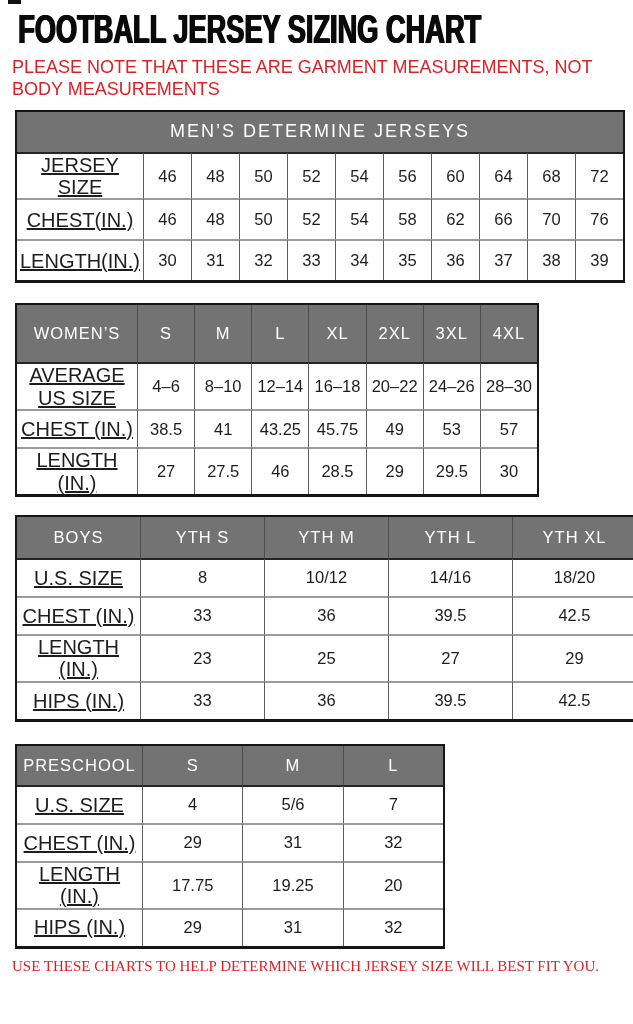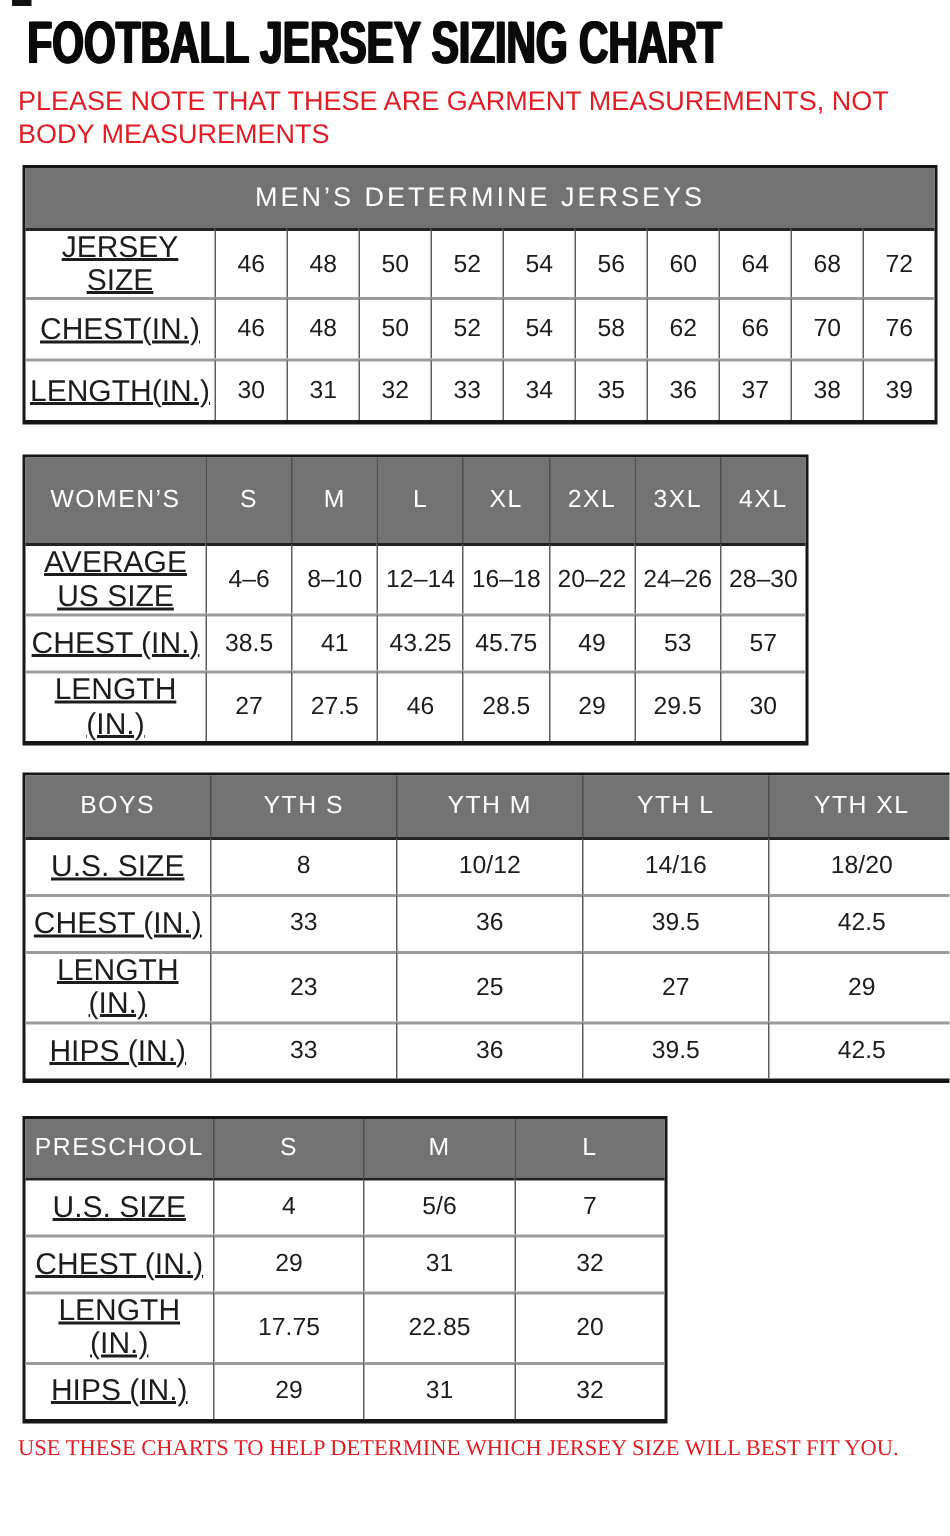--- a/index.html
+++ b/index.html
@@ -308,21 +308,21 @@
             </tr>
             <tr class="data">
               <th class="row-label">CHEST (IN.)</th>
               <td>29</td>
               <td>31</td>
               <td>32</td>
             </tr>
             <tr class="data">
               <th class="row-label">LENGTH (IN.)</th>
               <td>17.75</td>
-              <td>22.85</td>
+              <td>19.25</td>
               <td>20</td>
             </tr>
             <tr class="data">
               <th class="row-label">HIPS (IN.)</th>
               <td>29</td>
               <td>31</td>
               <td>32</td>
             </tr>
           </tbody>
         </table>

